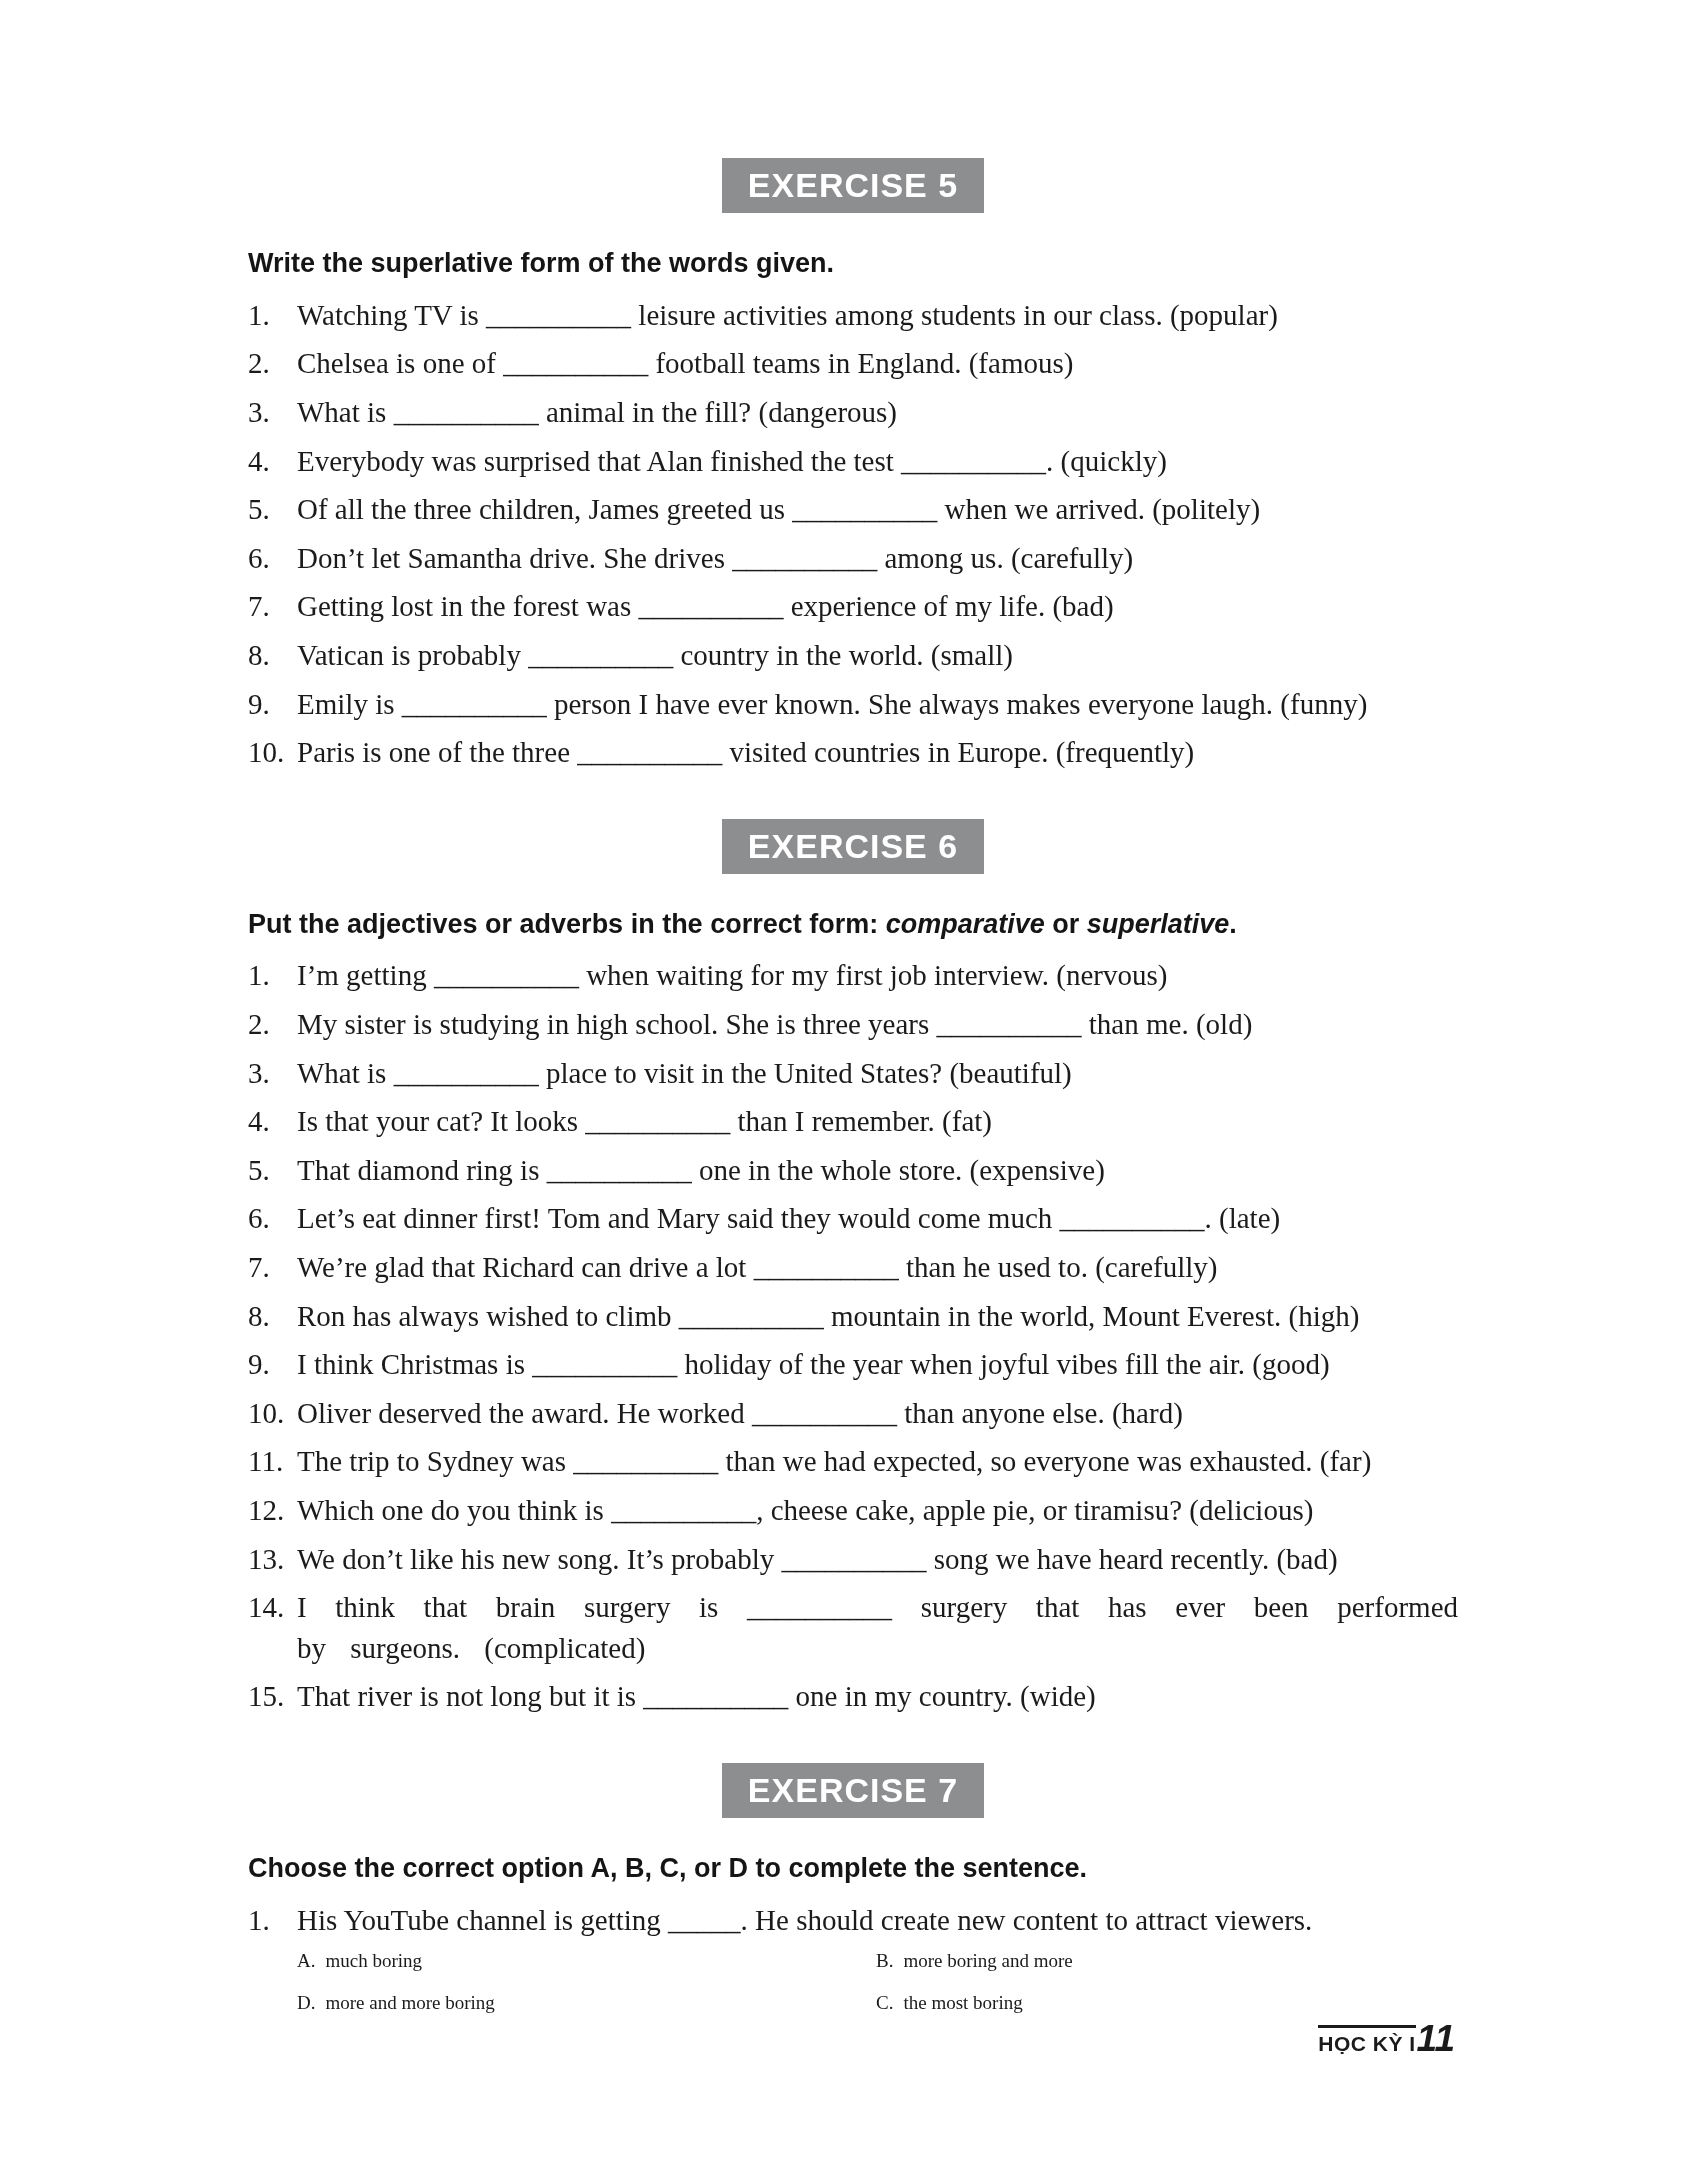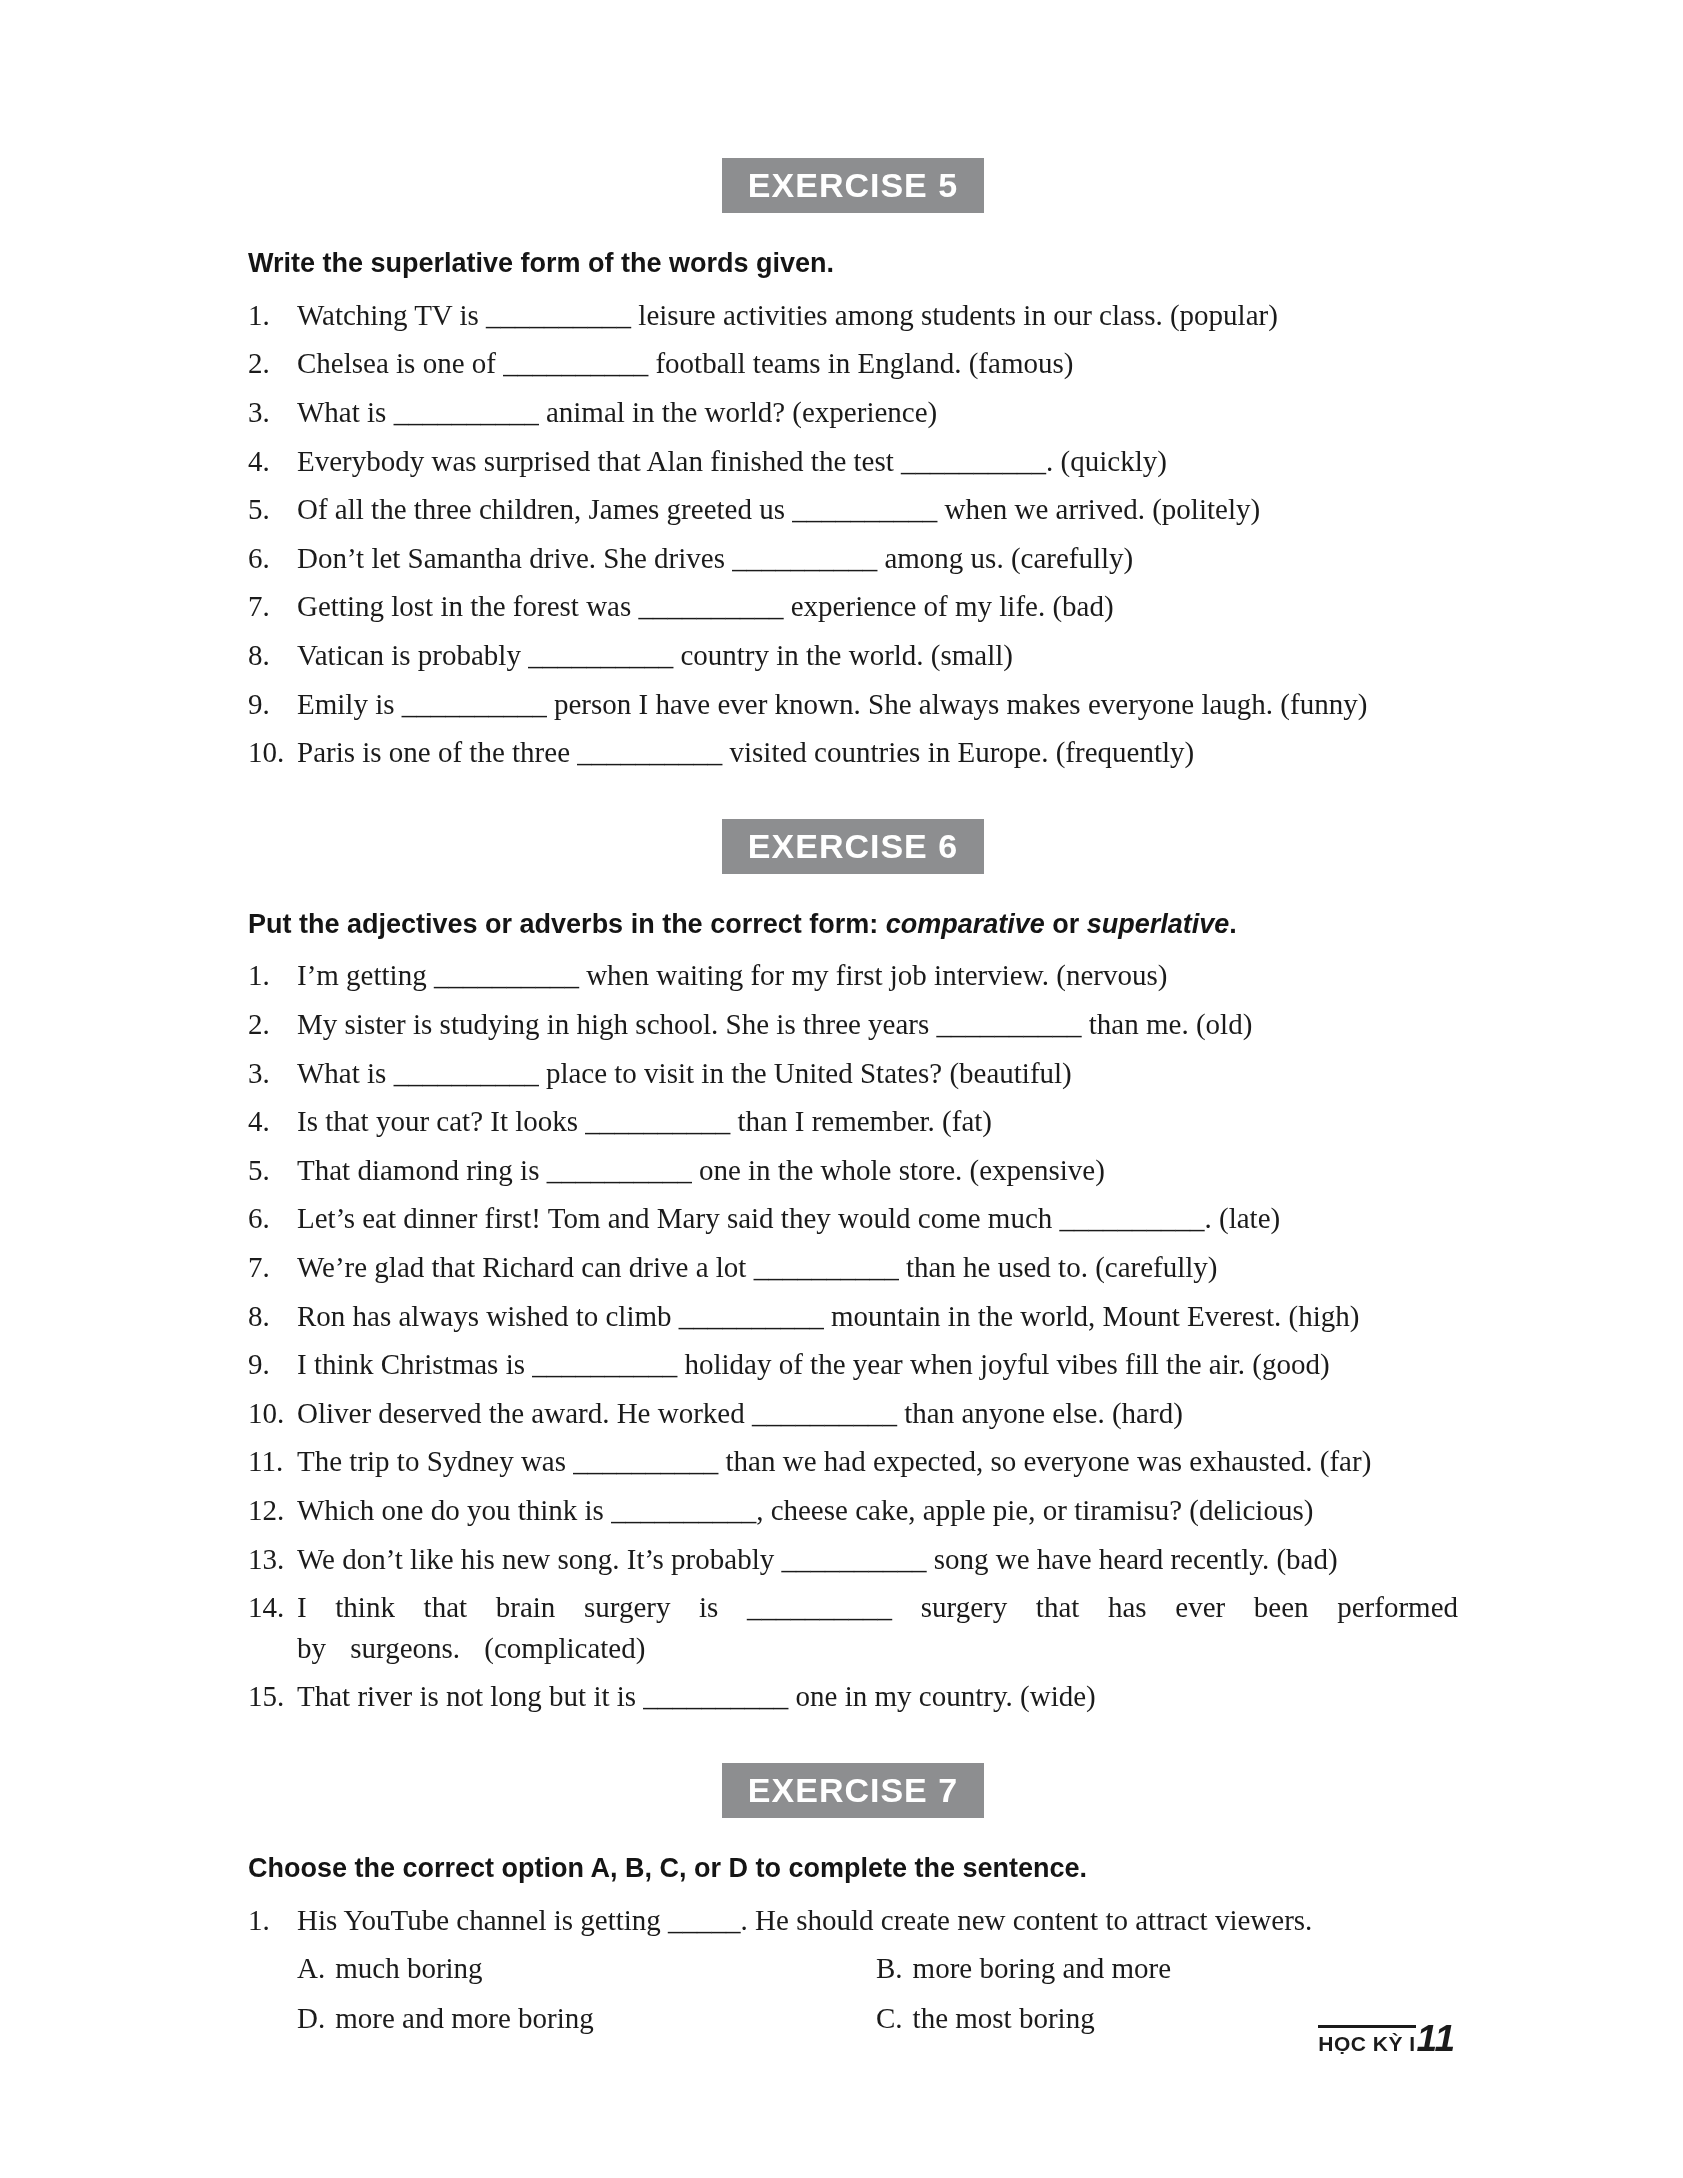--- a/index.html
+++ b/index.html
@@ -55,23 +55,23 @@
     margin-bottom: 8px;
   }
   .item .num { position: absolute; left: 0; top: 0; }
   .item.justify { text-align: justify; }
   .item.spread { word-spacing: 17px; }
   .options {
     padding-left: 49px;
     margin-top: 4px;
     display: grid;
     grid-template-columns: 579px auto;
-    row-gap: 9px;
+    row-gap: 15px;
     font-family: "Liberation Serif", "DejaVu Serif", serif;
-    font-size: 29px;
+    font-size: 19px;
     line-height: 1.4;
   }
   .opt-label { margin-right: 10px; }
   .footer {
     position: absolute;
     right: 228px;
     top: 2018px;
     display: flex;
     align-items: baseline;
     gap: 1px;
@@ -98,21 +98,21 @@
   <div class="content">
 
     <section class="exercise">
       <div class="ex-header">
         <span class="ex-title">EXERCISE 5</span>
       </div>
       <p class="instruction">Write the superlative form of the words given.</p>
       <div class="items">
         <div class="item"><span class="num">1.</span><span class="txt">Watching TV is __________ leisure activities among students in our class. (popular)</span></div>
         <div class="item"><span class="num">2.</span><span class="txt">Chelsea is one of __________ football teams in England. (famous)</span></div>
-        <div class="item"><span class="num">3.</span><span class="txt">What is __________ animal in the world? (experience)</span></div>
+        <div class="item"><span class="num">3.</span><span class="txt">What is __________ animal in the fill? (dangerous)</span></div>
         <div class="item"><span class="num">4.</span><span class="txt">Everybody was surprised that Alan finished the test __________. (quickly)</span></div>
         <div class="item"><span class="num">5.</span><span class="txt">Of all the three children, James greeted us __________ when we arrived. (politely)</span></div>
         <div class="item"><span class="num">6.</span><span class="txt">Don’t let Samantha drive. She drives __________ among us. (carefully)</span></div>
         <div class="item"><span class="num">7.</span><span class="txt">Getting lost in the forest was __________ experience of my life. (bad)</span></div>
         <div class="item"><span class="num">8.</span><span class="txt">Vatican is probably __________ country in the world. (small)</span></div>
         <div class="item"><span class="num">9.</span><span class="txt">Emily is __________ person I have ever known. She always makes everyone laugh. (funny)</span></div>
         <div class="item"><span class="num">10.</span><span class="txt">Paris is one of the three __________ visited countries in Europe. (frequently)</span></div>
       </div>
     </section>
 

